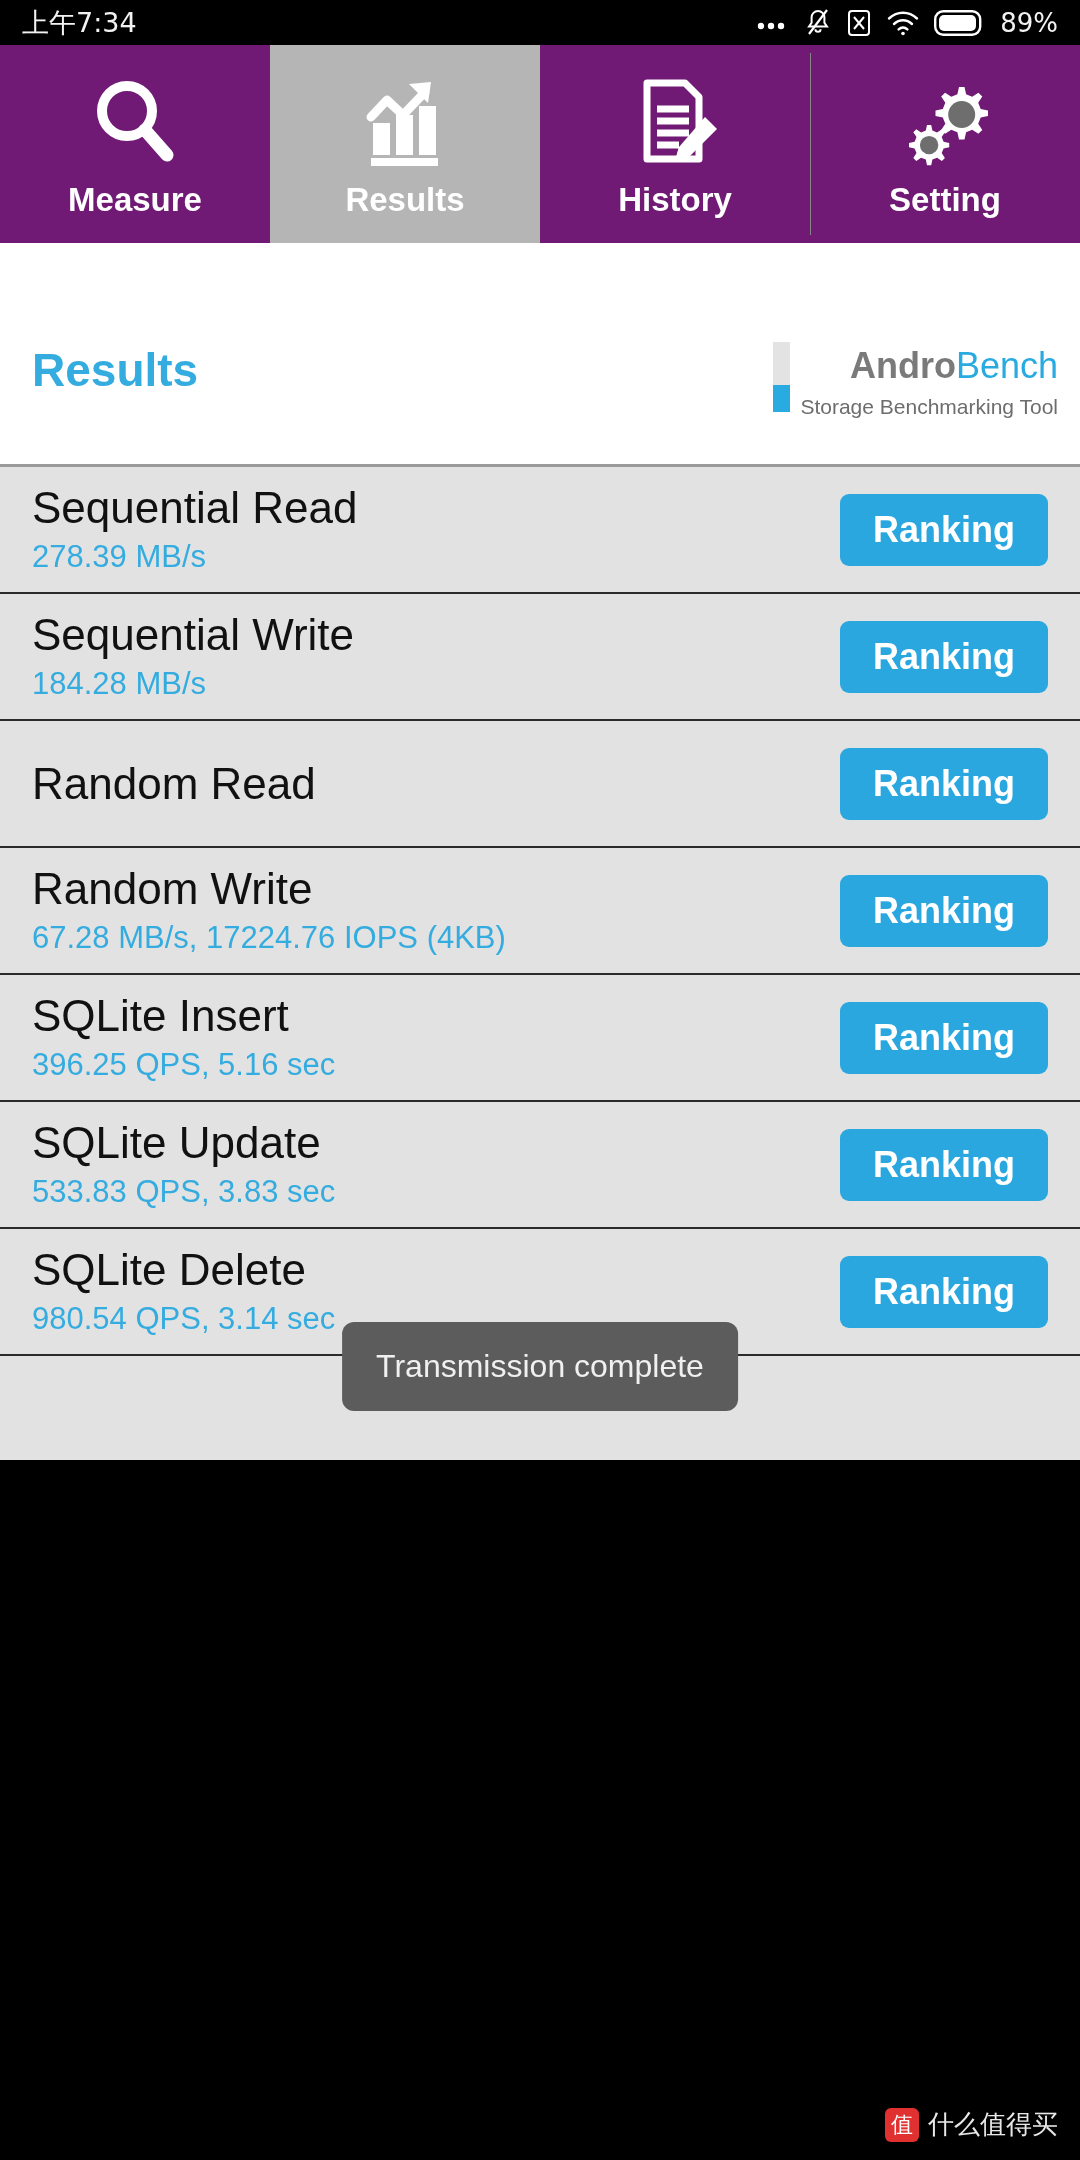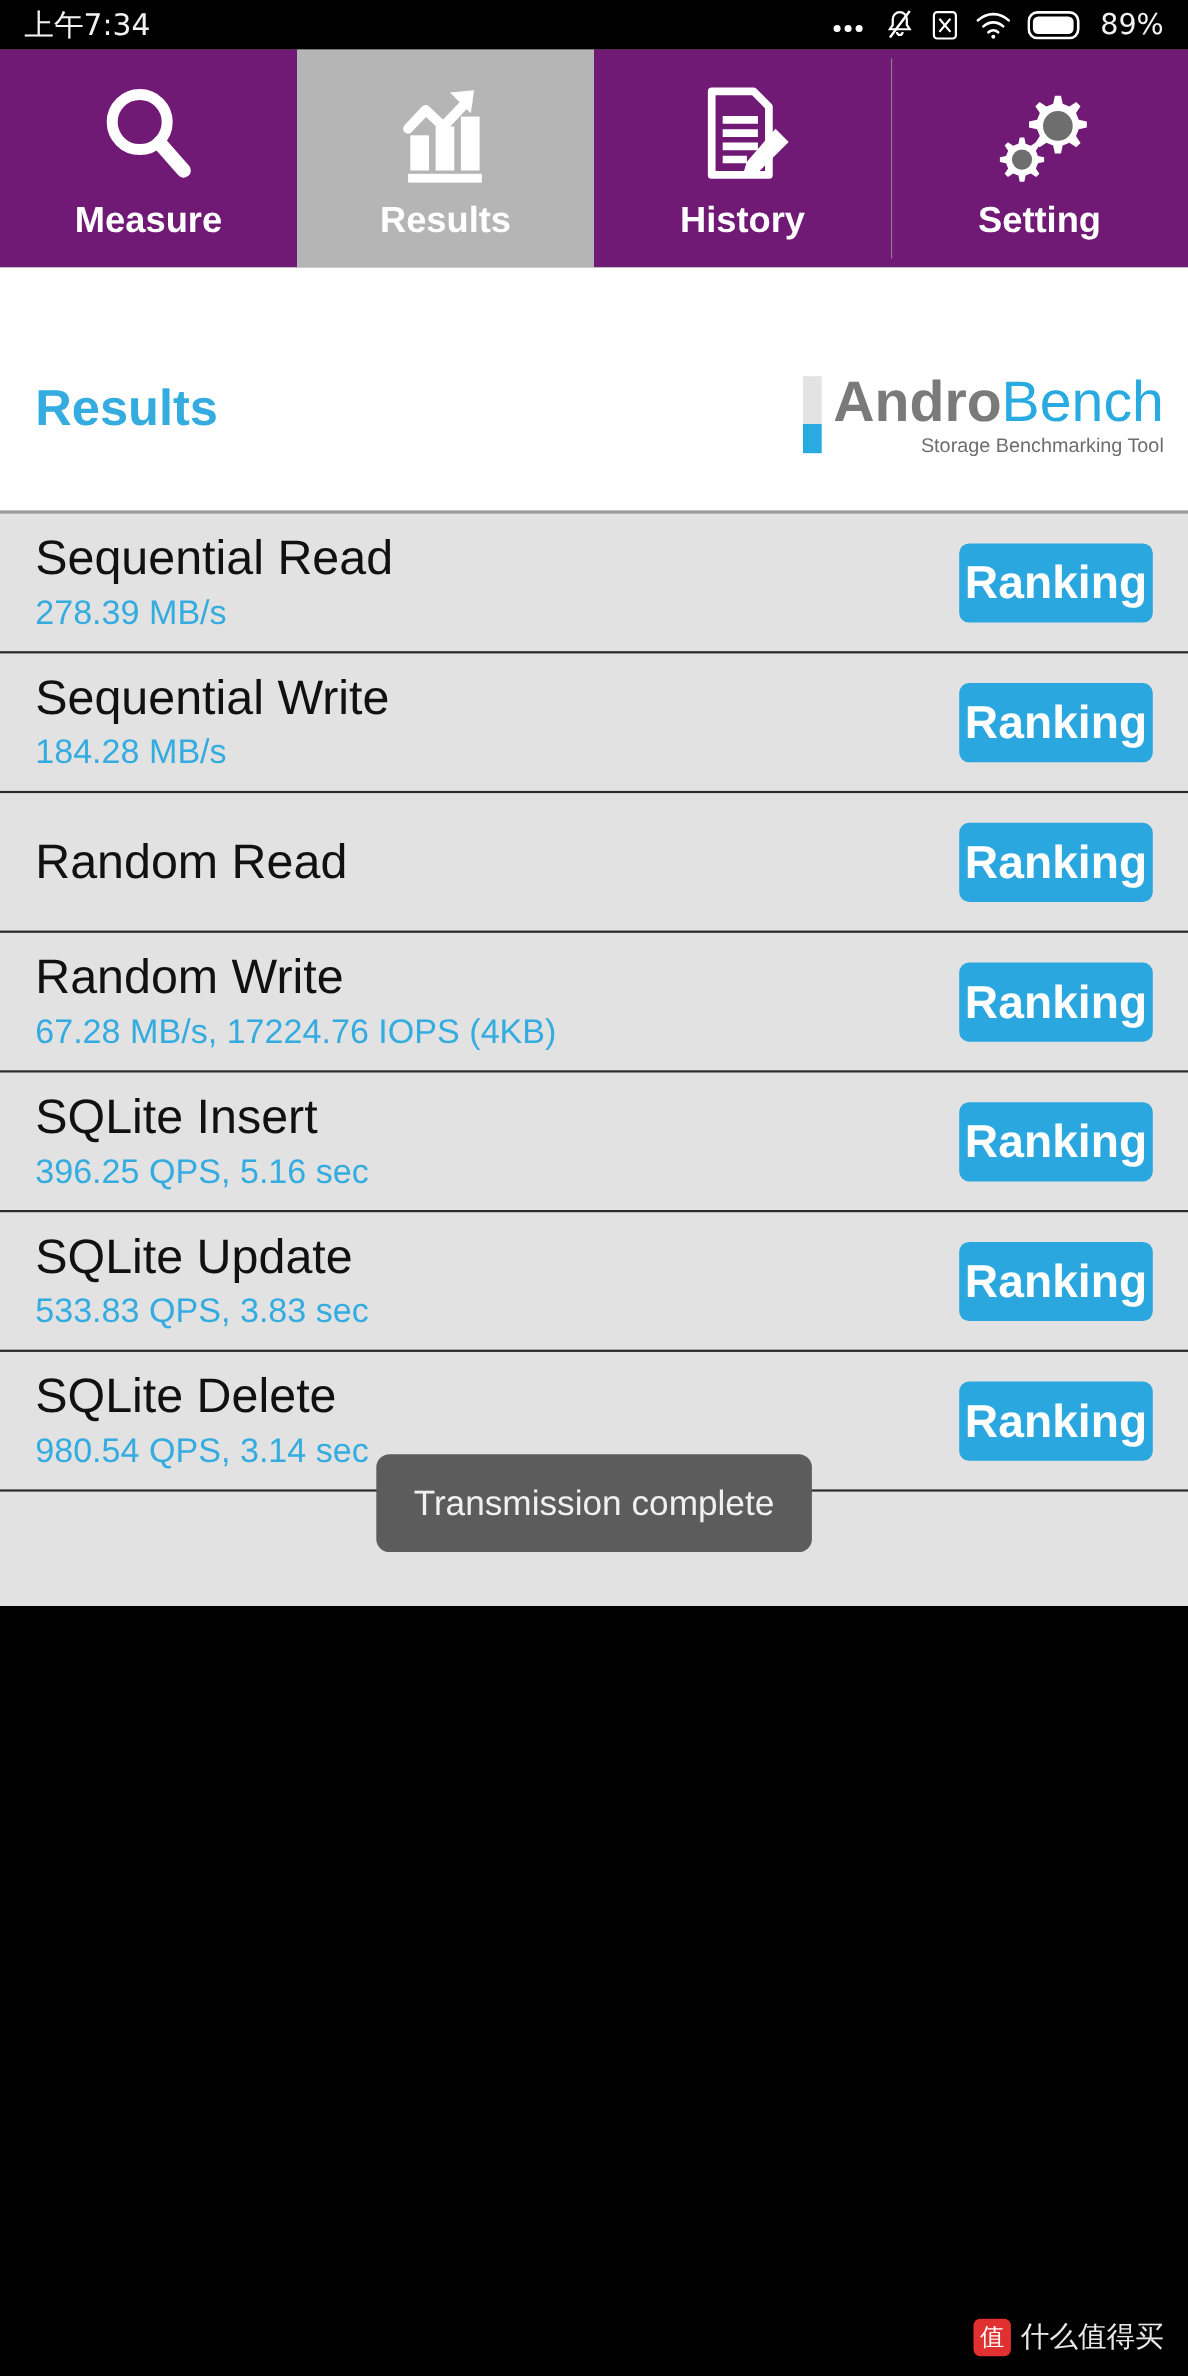--- a/index.html
+++ b/index.html
@@ -127,28 +127,28 @@
     margin-right: 10px;
     margin-top: 3px;
     background: linear-gradient(to bottom, #e3e3e3 0%, #e3e3e3 62%, #29ABE2 62%, #29ABE2 100%);
   }
   .logo-text {
     display: flex;
     flex-direction: column;
     align-items: flex-end;
   }
   .logo-main {
-    font-size: 52px;
+    font-size: 36px;
     line-height: 54px;
     font-family: "Liberation Sans", sans-serif;
   }
   .logo-andro { color: #7a7a7a; font-weight: bold; }
   .logo-bench { color: #29ABE2; font-weight: normal; }
   .logo-sub {
-    font-size: 18px;
+    font-size: 21px;
     color: #6d6d6d;
     margin-top: 2px;
     font-family: "Liberation Sans", sans-serif;
   }
 
   
   .list {
     position: absolute;
     left: 0; top: 467px;
     width: 1080px;
@@ -175,26 +175,26 @@
     font-family: "Liberation Sans", sans-serif;
   }
   .row-value {
     font-size: 31px;
     color: #34ACE0;
     line-height: 42px;
     margin-top: 2px;
     font-family: "Liberation Sans", sans-serif;
   }
   .ranking-btn {
-    width: 176px;
+    width: 208px;
     height: 72px;
     border-radius: 9px;
     background: #2BA7DF;
     color: #ffffff;
-    font-size: 42px;
+    font-size: 36px;
     font-weight: bold;
     display: flex;
     align-items: center;
     justify-content: center;
     border: none;
     font-family: "Liberation Sans", sans-serif;
     cursor: pointer;
     flex: 0 0 auto;
   }
 

